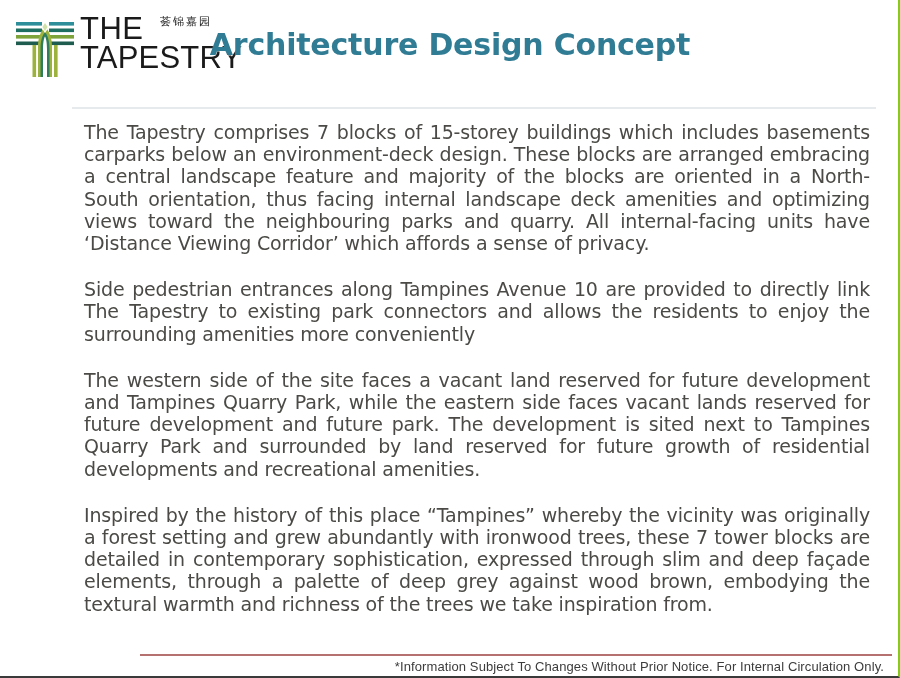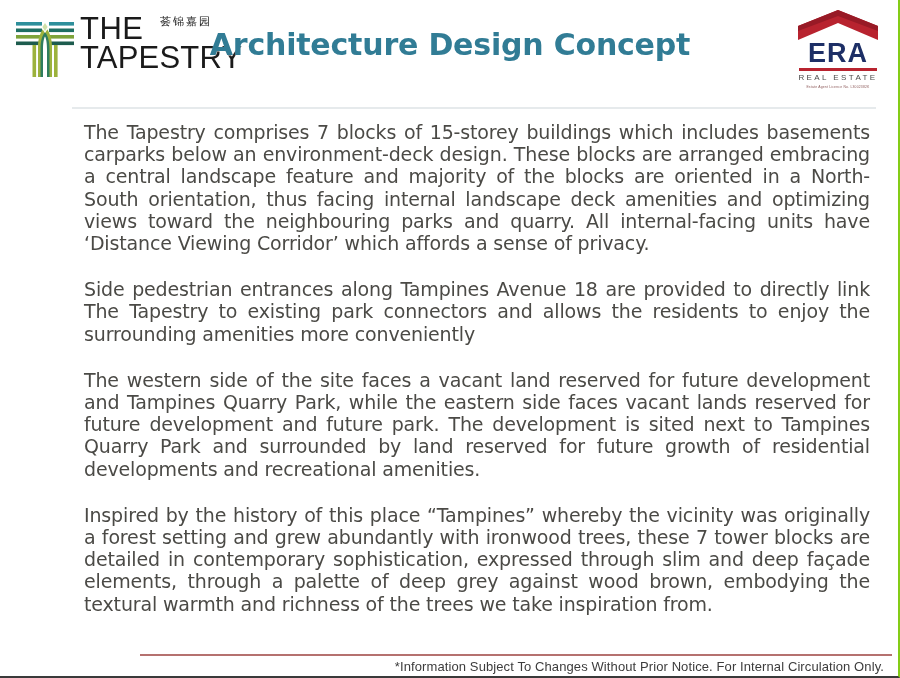--- a/index.html
+++ b/index.html
@@ -222,39 +222,27 @@
       </span>
       <div class="tapestry-wordblock">
         <div class="tapestry-the">THE</div>
         <div class="tapestry-name">TAPESTRY</div>
         <div class="tapestry-cn">荟锦嘉园</div>
       </div>
     </div>
 
     <div class="slide-title">Architecture Design Concept</div>
 
-    <div class="era-logo">
-      <span class="era-roof">
-        <svg viewBox="0 0 80 30" width="80" height="30" xmlns="http://www.w3.org/2000/svg">
-          <polygon points="40,0 80,16 80,30 40,13 0,30 0,16" fill="#b8232f"></polygon>
-          <polygon points="40,0 80,16 80,21 40,6 0,21 0,16" fill="#981a26"></polygon>
-        </svg>
-      </span>
-      <div class="era-word">ERA</div>
-      <div class="era-rule"></div>
-      <div class="era-sub">REAL ESTATE</div>
-      <div class="era-license">Estate Agent Licence No. L3002382K</div>
-    </div>
   </div>
 
   <div class="top-divider"></div>
 
   <div class="body-copy">
     <p class="para">The Tapestry comprises 7 blocks of 15-storey buildings which includes basements carparks below an environment-deck design. These blocks are arranged embracing a central landscape feature and majority of the blocks are oriented in a North-South orientation, thus facing internal landscape deck amenities and optimizing views toward the neighbouring parks and quarry. All internal-facing units have ‘Distance Viewing Corridor’ which affords a sense of privacy.</p>
-    <p class="para">Side pedestrian entrances along Tampines Avenue 18 are provided to directly link The Tapestry to existing park connectors and allows the residents to enjoy the surrounding amenities more conveniently</p>
+    <p class="para">Side pedestrian entrances along Tampines Avenue 10 are provided to directly link The Tapestry to existing park connectors and allows the residents to enjoy the surrounding amenities more conveniently</p>
     <p class="para">The western side of the site faces a vacant land reserved for future development and Tampines Quarry Park, while the eastern side faces vacant lands reserved for future development and future park. The development is sited next to Tampines Quarry Park and surrounded by land reserved for future growth of residential developments and recreational amenities.</p>
     <p class="para gap-large">Inspired by the history of this place “Tampines” whereby the vicinity was originally a forest setting and grew abundantly with ironwood trees, these 7 tower blocks are detailed in contemporary sophistication, expressed through slim and deep façade elements, through a palette of deep grey against wood brown, embodying the textural warmth and richness of the trees we take inspiration from.</p>
   </div>
 
   <div class="footer-rule"></div>
   <div class="footer-note">*Information Subject To Changes Without Prior Notice. For Internal Circulation Only.</div>
 
 </div>
 
 </body></html>

